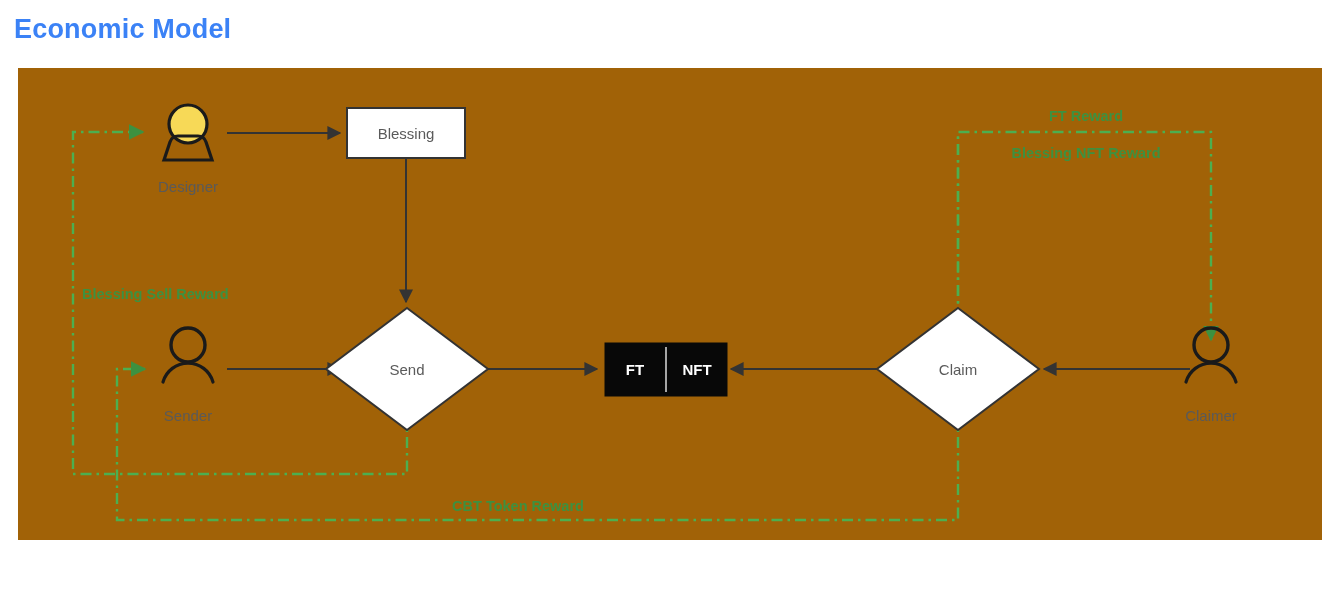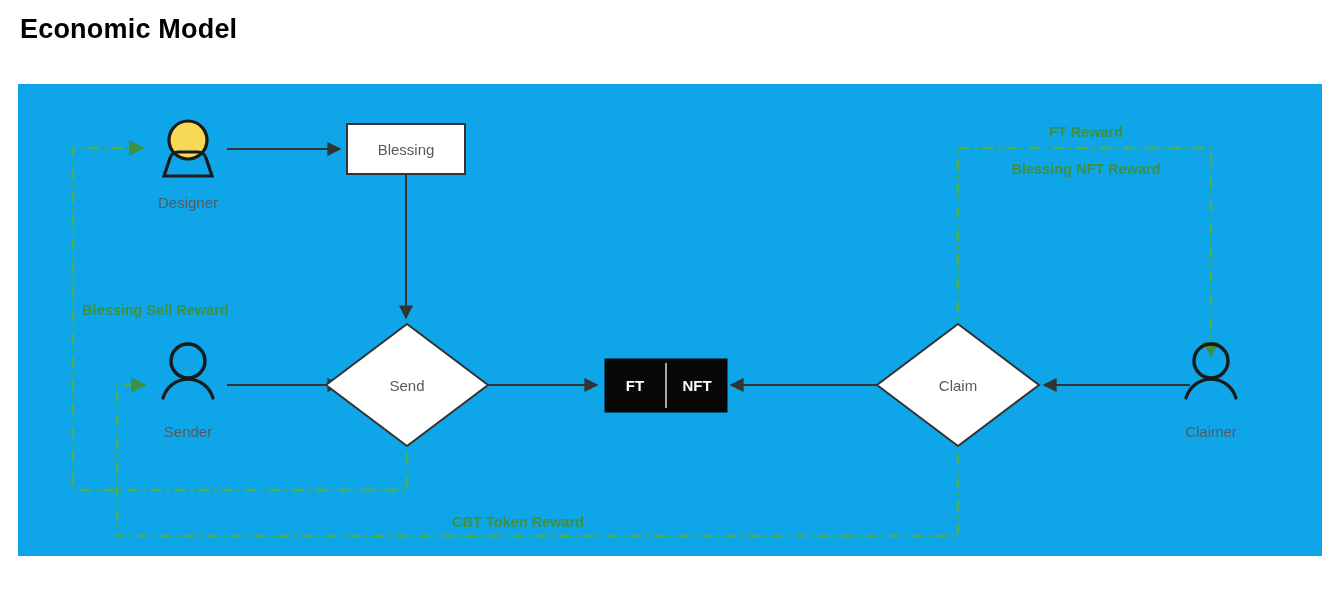--- a/index.html
+++ b/index.html
@@ -9,35 +9,35 @@
   }
   body {
     width: 1332px;
     height: 591px;
     font-family: "Liberation Sans", sans-serif;
     overflow: hidden;
     position: relative;
   }
   #page-title {
     position: absolute;
-    left: 20px;
+    left: 14px;
     top: 14px;
     font-size: 27px;
     font-weight: 600;
     letter-spacing: 0.2px;
-    color: #000000;
+    color: #3b82f6;
     font-family: "Liberation Sans", sans-serif;
   }
   #diagram-canvas {
     position: absolute;
     left: 18px;
-    top: 84px;
+    top: 68px;
     width: 1304px;
     height: 472px;
-    background: #0ea5e9;
+    background: #a16207;
   }
   #diagram-svg {
     display: block;
     width: 1304px;
     height: 472px;
   }
   .node-label {
     font-family: "Liberation Sans", sans-serif;
     font-size: 15px;
     fill: #5a5a5a;

